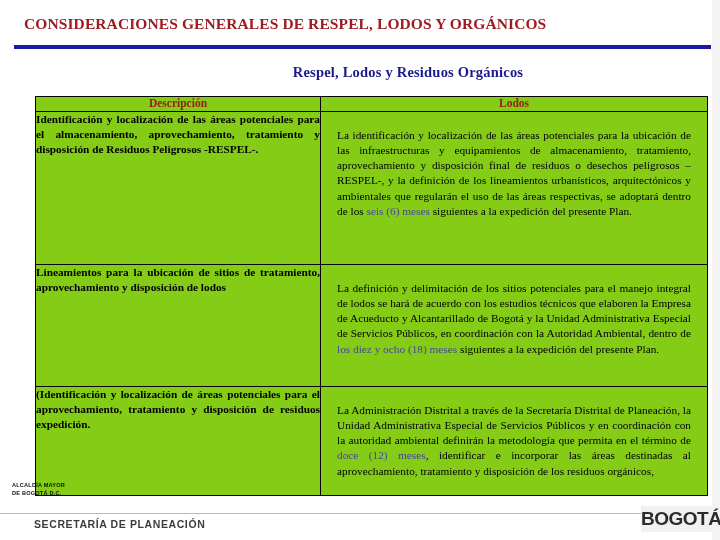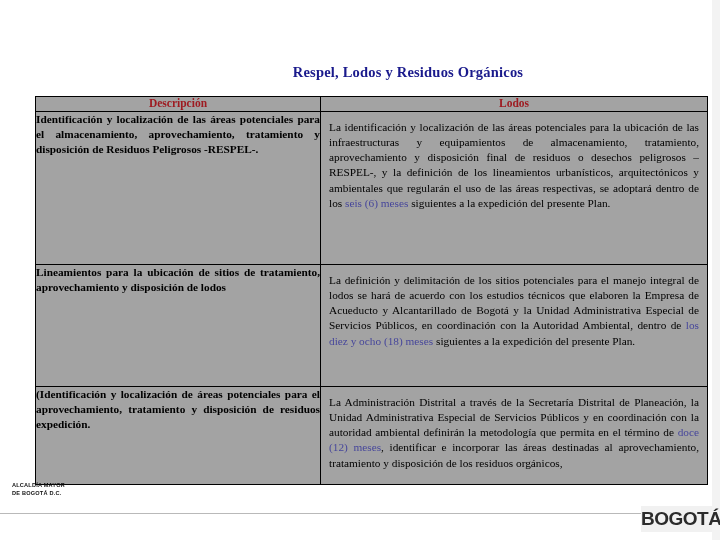--- a/index.html
+++ b/index.html
@@ -69,21 +69,21 @@
     top: 96px;
     width: 672px;
     border-collapse: collapse;
     table-layout: fixed;
     background: #ffffff;
   }
   #content-table td, #content-table th {
     border: 1.6px solid #000000;
     vertical-align: top;
     padding: 0;
-    background: #a3a3a3;
+    background: #84cc16;
   }
   col.c-desc { width: 285px; }
   col.c-meta { width: 387px; }
 
   th.hdr {
     text-align: center;
     font-family: "Liberation Serif", "DejaVu Serif", serif;
     font-size: 11.5px;
     font-weight: bold;
     color: #9E1B21;
@@ -104,21 +104,21 @@
   td.meta-cell {
     font-family: "Liberation Serif", "DejaVu Serif", serif;
     font-size: 11.3px;
     font-weight: normal;
     color: #000000;
     text-align: justify;
     text-justify: inter-word;
     line-height: 1.34;
     padding: 6px 7px 7px 7px;
   }
-  td.meta-cell p, td.desc-cell p { margin: 8px; }
+  td.meta-cell p, td.desc-cell p { margin: 16px; }
 
   .hl {
     color: #46469B;
   }
 
   
   tr.row-1 td { height: 152px; }
   tr.row-2 td { height: 121px; }
   tr.row-3 td { height: 97px; }
 
@@ -190,20 +190,24 @@
     width: 8px;
     height: 540px;
     background: #f3f3f3;
   }
 </style>
 </head>
 <body>
 
 <div id="slide">
 
+  <div id="header-block">
+    <div id="slide-title">CONSIDERACIONES GENERALES DE RESPEL, LODOS Y ORGÁNICOS</div>
+    <div id="title-rule"></div>
+  </div>
 
   <div id="slide-subtitle">Respel, Lodos y Residuos Orgánicos</div>
 
   <table id="content-table">
     <colgroup>
       <col class="c-desc">
       <col class="c-meta">
     </colgroup>
     <thead>
       <tr>
@@ -238,20 +242,21 @@
       </tr>
     </tbody>
   </table>
 
   <div id="alcaldia-logo">
     <div>ALCALDÍA MAYOR</div>
     <div>DE BOGOTÁ D.C.</div>
   </div>
 
   <div id="footer-rule"></div>
+  <div id="footer-label">SECRETARÍA DE PLANEACIÓN</div>
 
   <div id="brand-logo">
     <div class="wedge"></div>
     <span class="btxt">BOGOTÁ HUMANA</span>
   </div>
 
   <div id="right-shade"></div>
 </div>
 
 </body></html>

